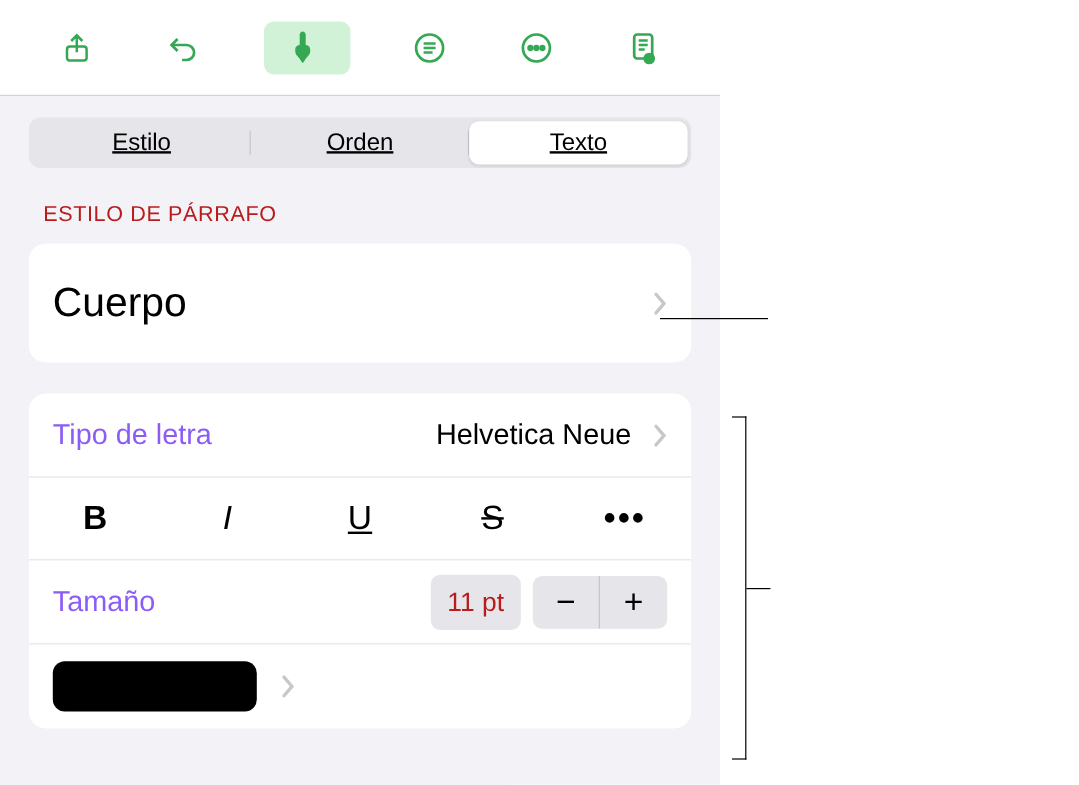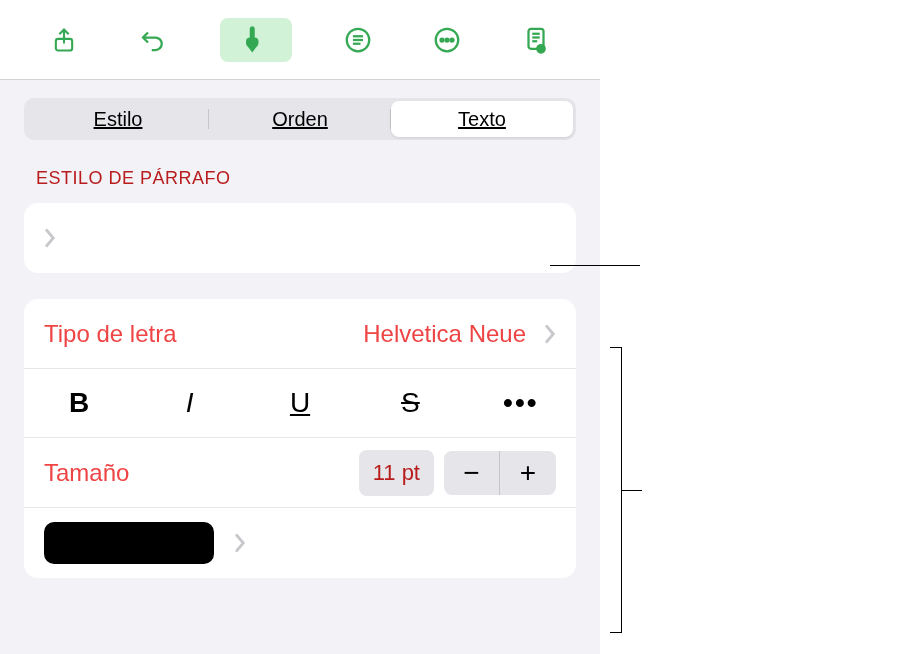--- a/index.html
+++ b/index.html
@@ -93,31 +93,31 @@
       justify-content: space-between;
       padding: 0 20px;
       min-height: 70px;
       border-bottom: 1px solid #e5e5ea;
     }
     .row:last-child {
       border-bottom: none;
     }
     .row-label {
       font-size: 24px;
-      color: #ef4444;
+      color: #8b5cf6;
     }
     .row-big-label {
       font-size: 34px;
       font-weight: 400;
       color: #000;
       padding: 30px 0;
     }
     .row-value {
       font-size: 24px;
-      color: #ef4444;
+      color: #000000;
       margin-right: 8px;
       margin-left: 15px;
     }
     .chevron {
       color: #c7c7cc;
       font-size: 24px;
       display: flex;
       align-items: center;
     }
     .row-format {
@@ -256,20 +256,21 @@
     </div>
     <div class="segment active">
       <span>Texto</span>
     </div>
   </div>
 
   <div class="section-header">ESTILO DE PÁRRAFO</div>
 
   <div class="card">
     <div class="row" style="border-bottom:none;">
+      <span class="row-big-label">Cuerpo</span>
       <span class="chevron">
         <svg width="12" height="20" viewBox="0 0 10 18" fill="none" stroke="currentColor" stroke-width="2.5" stroke-linecap="round">
             <path d="M2 2l6 7-6 7"></path>
           </svg>
       </span>
     </div>
   </div>
 
   <div style="height:26px"></div>
 

